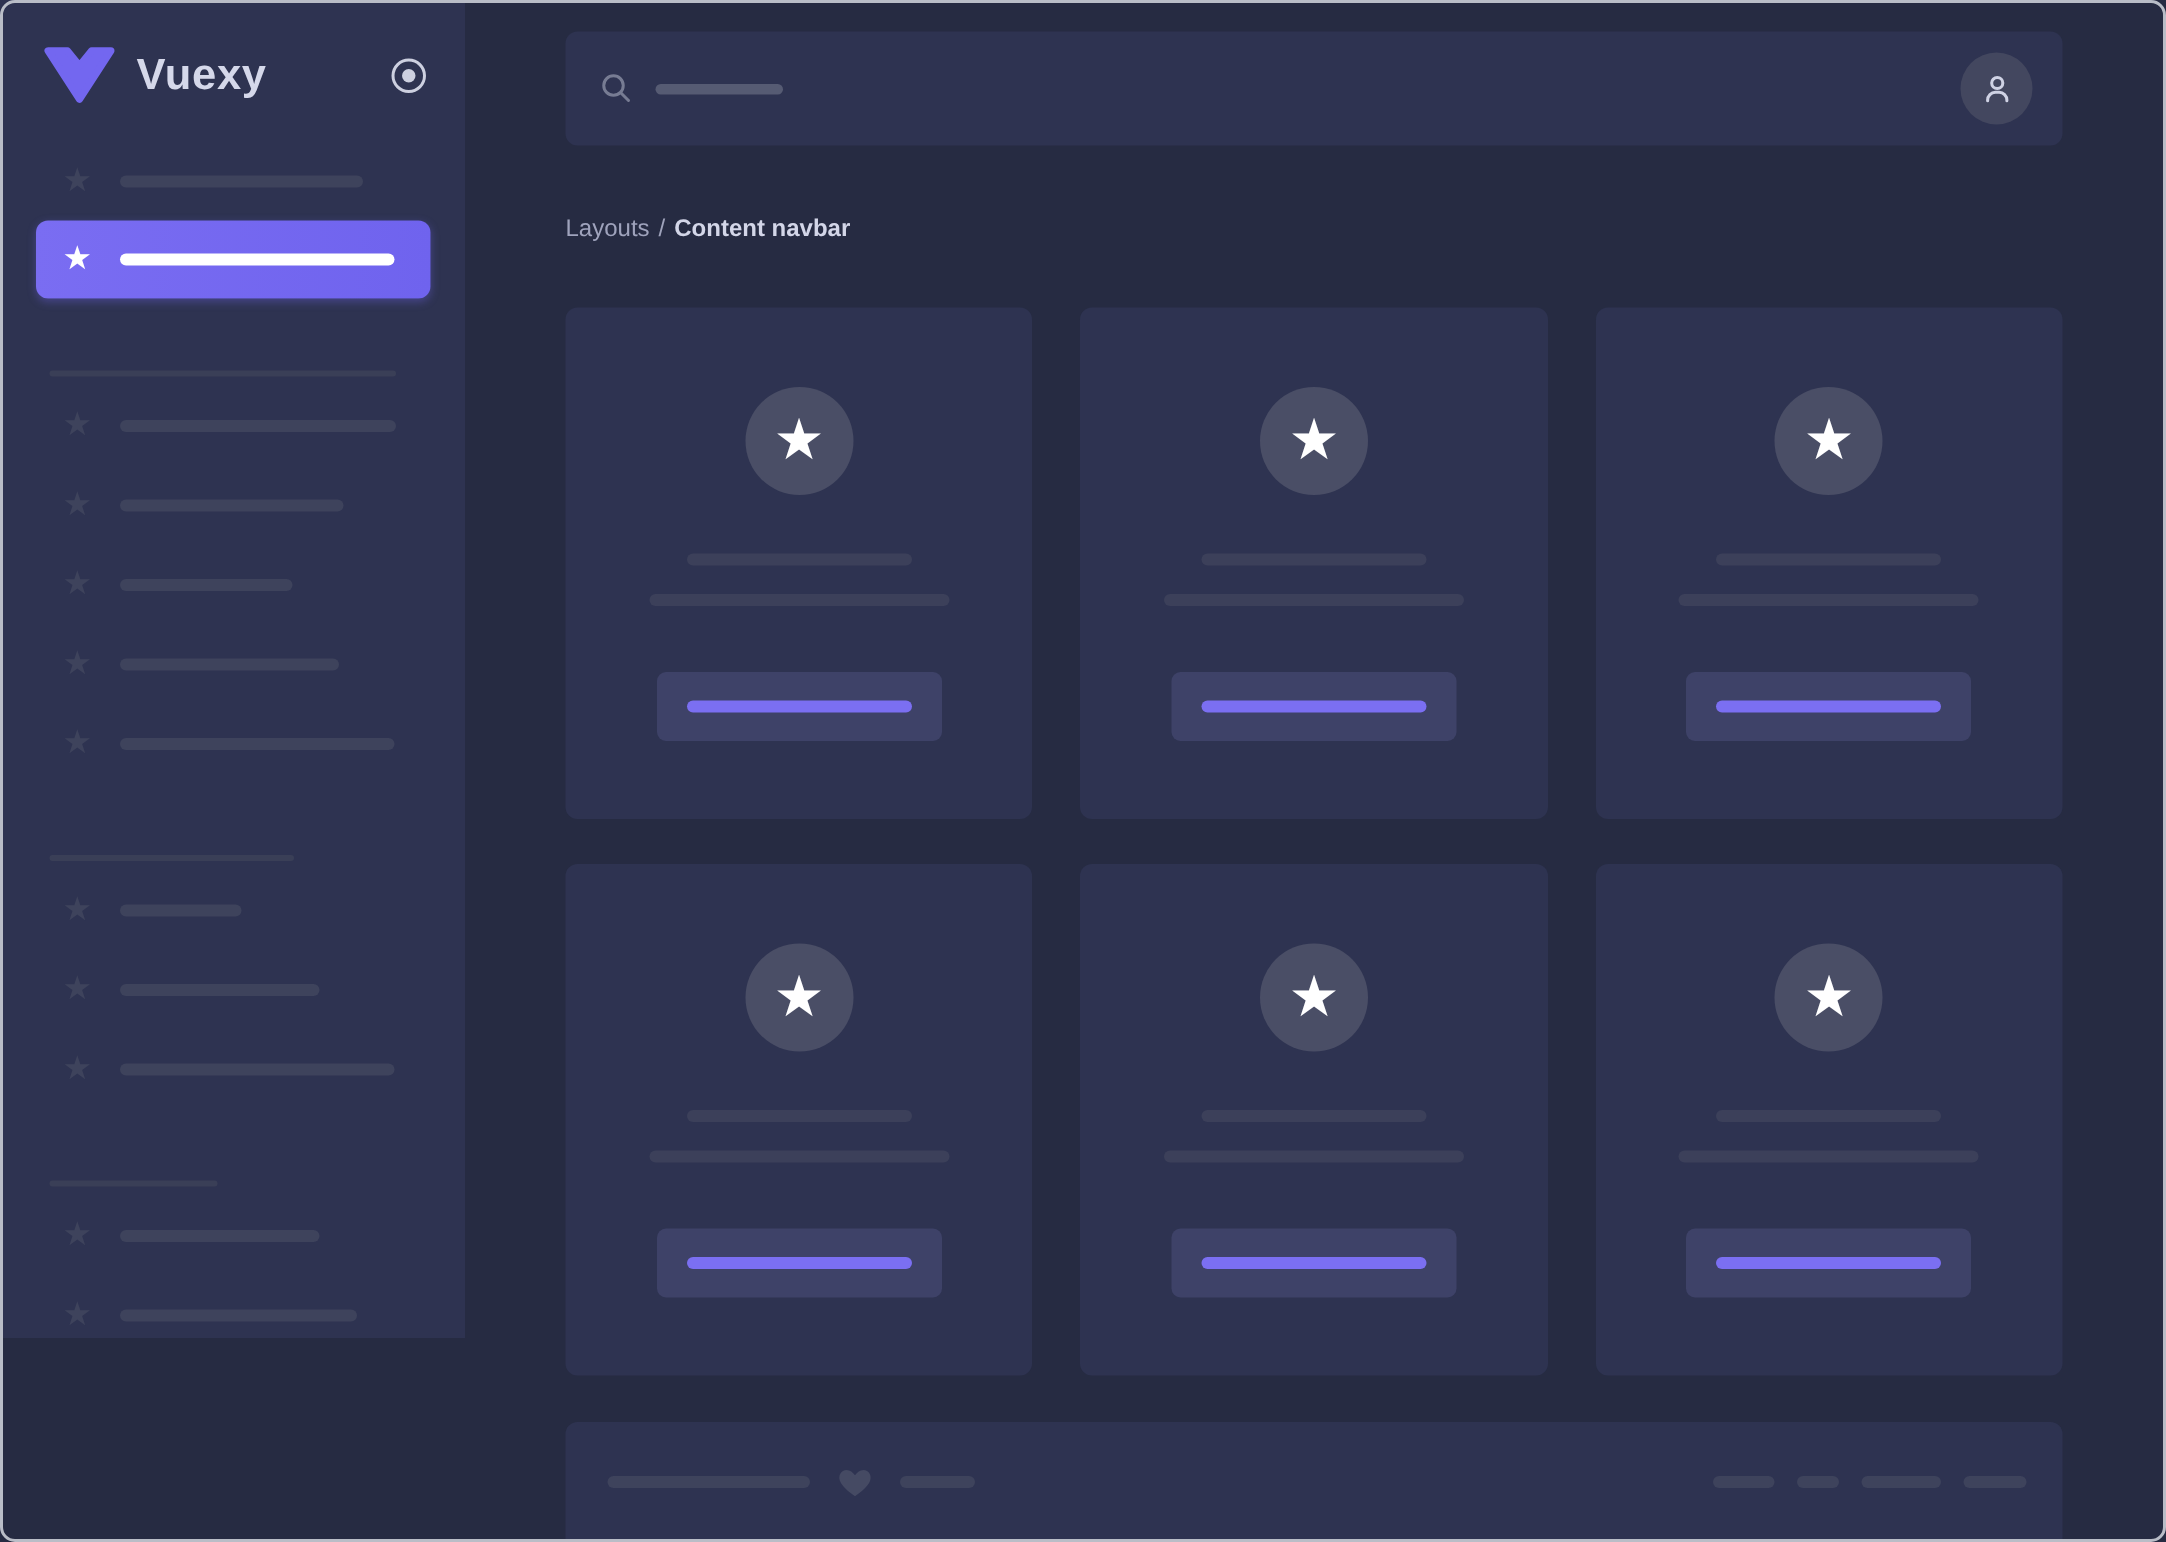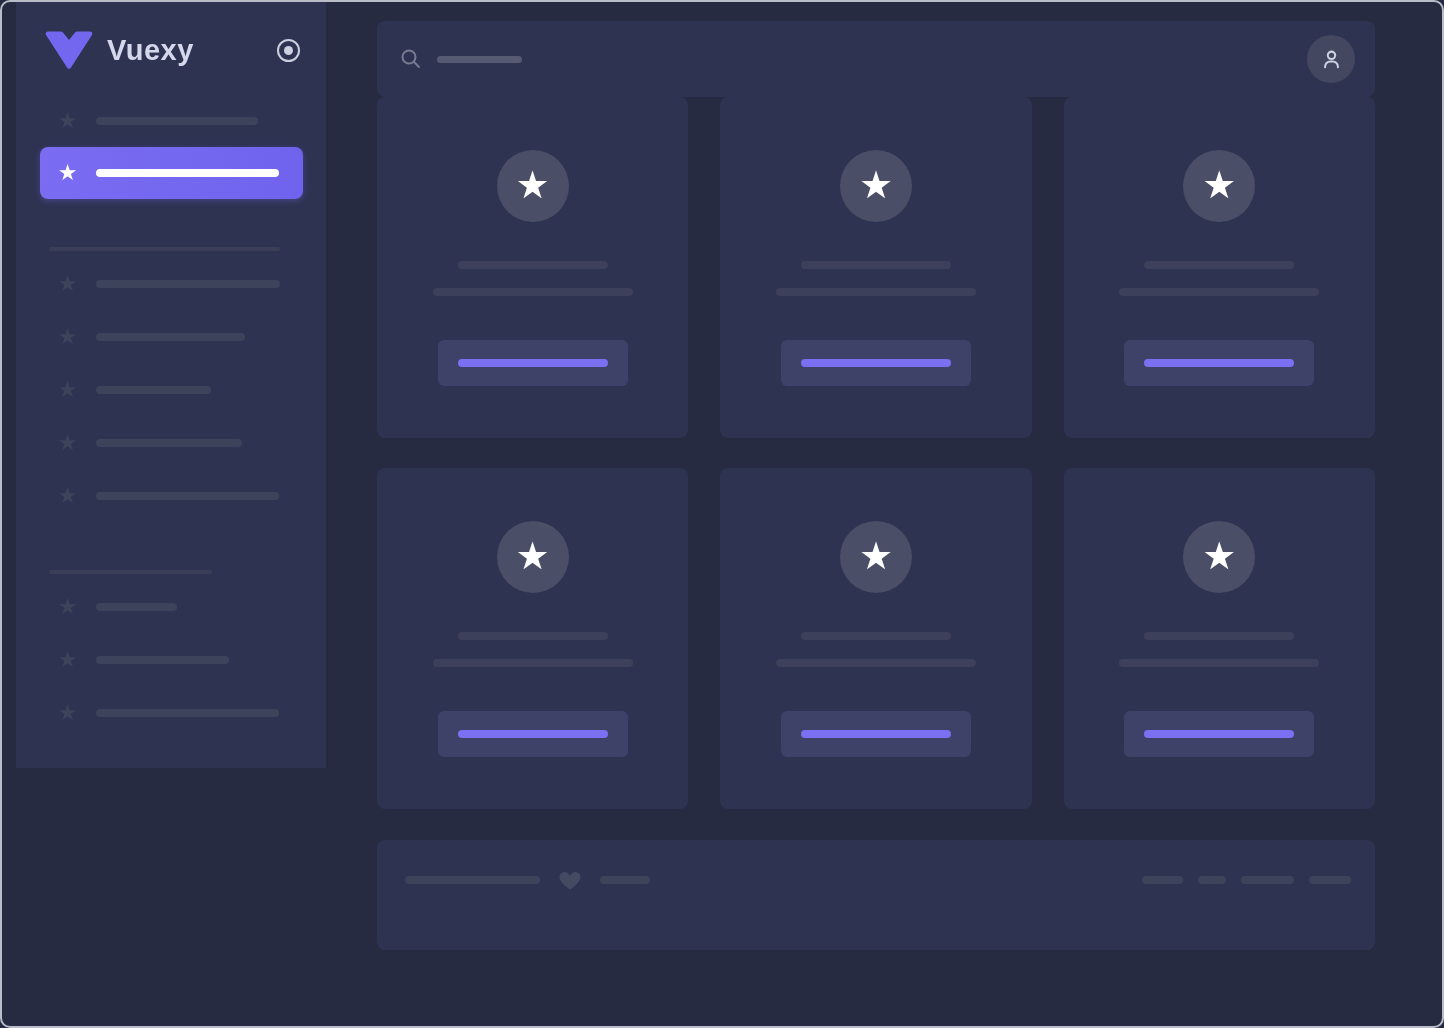--- a/index.html
+++ b/index.html
@@ -9,21 +9,21 @@
     background:#262b42;
     font-family:"Liberation Sans","DejaVu Sans",sans-serif;
   }
   .frame {
     position:absolute; inset:0; border:2px solid #b9bdc7; border-radius:10px;
     pointer-events:none; z-index:50;
   }
 
   
   .sidebar {
-    position:absolute; left:16px; top:0; width:310px; height:768px;
+    position:absolute; left:0; top:0; width:310px; height:892px;
     background:#2e3351; overflow:hidden;
   }
   .brand { display:flex; align-items:center; padding:30px 26px 0 28px; }
   .logo svg { width:50px; height:40px; display:block; }
   .brand-name {
     font-size:29px; font-weight:bold; color:#d5d8ea; margin-left:13px;
     letter-spacing:.5px;
   }
   .pin {
     margin-left:auto; width:23px; height:23px; border:2px solid #cdd0e0;
@@ -185,20 +185,23 @@
     </span>
     <span class="search-bar" style="width: 85px;"></span>
     <div class="avatar">
       <svg viewBox="0 0 24 24" fill="none" stroke="#cfd2e4" stroke-width="1.8" stroke-linecap="round">
         <circle cx="12" cy="8.3" r="3.3"></circle>
         <path d="M6.3 18.8 v-0.4 a4.6 4.6 0 0 1 4.6 -4.6 h2.2 a4.6 4.6 0 0 1 4.6 4.6 v0.4"></path>
       </svg>
     </div>
   </div>
 
+  <div class="breadcrumb">
+    <span>Layouts</span><span class="sep">/</span><span class="current">Content navbar</span>
+  </div>
 
   <div class="grid" id="cards-grid">
       <div class="card">
         <div class="card-avatar">
           <span class="card-star">★</span>
         </div>
         <div class="card-line l1" style="width:150px"></div>
         <div class="card-line l2" style="width:200px"></div>
         <div class="card-btn">
           <div class="card-btn-bar" style="width:150px"></div>

